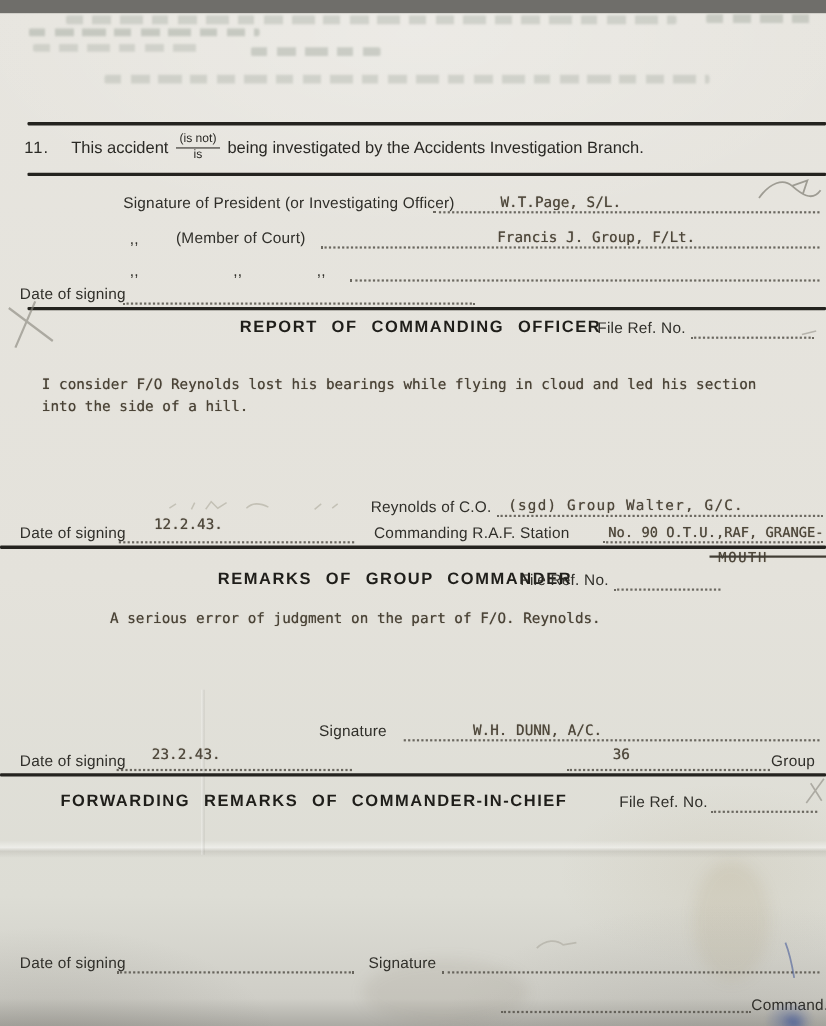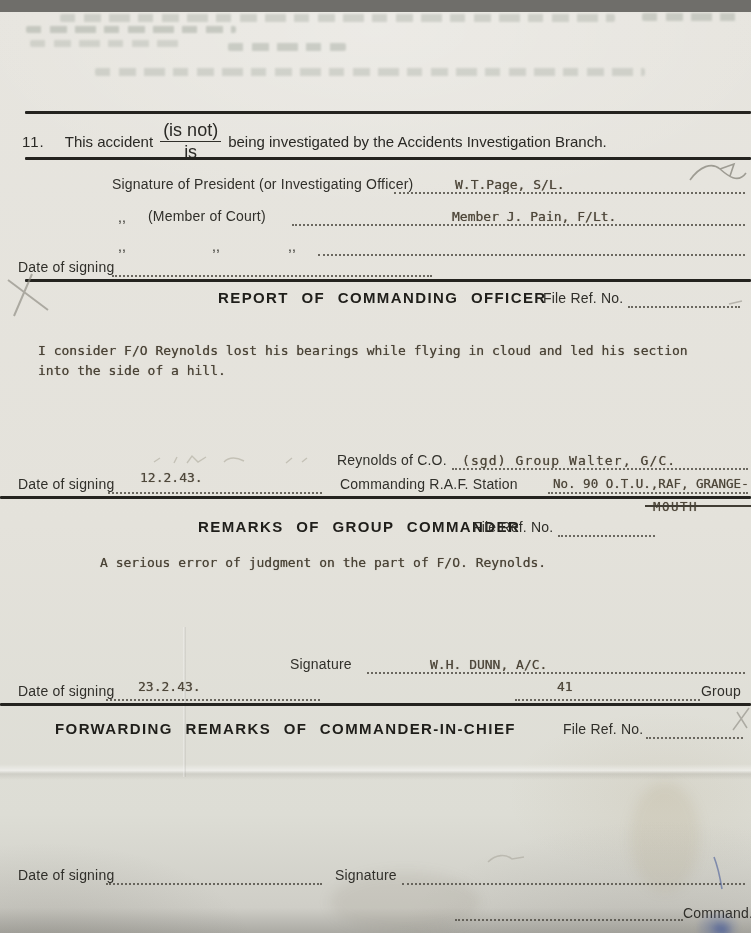--- a/index.html
+++ b/index.html
@@ -12,21 +12,21 @@
       radial-gradient(ellipse 220px 120px at 88% 84%, rgba(150,132,92,.10), transparent 70%),
       radial-gradient(ellipse 600px 260px at 50% 2%, rgba(255,255,255,.22), transparent 70%),
       linear-gradient(180deg,#e7e5df 0%,#e4e2db 55%,#ddddd5 86%,#cfcec7 96%,#a3a29c 99.3%,#8a8984 100%);
   }
   .rule{position:absolute;background:#24231f;border-radius:1px;}
   .lbl{position:absolute;font-size:14px;color:#302f2a;white-space:nowrap;letter-spacing:.2px;}
   .head{position:absolute;font-weight:bold;font-size:15px;letter-spacing:1.4px;word-spacing:7px;color:#1f1e1a;white-space:nowrap;}
   .typed{position:absolute;font-family:"DejaVu Sans Mono",monospace;font-size:13px;color:#4e473a;
          white-space:nowrap;text-shadow:0 0 .7px rgba(70,62,48,.75);}
   .leader{position:absolute;border-bottom:2px dotted #56534b;height:0;opacity:.85;}
-  .frac{display:inline-block;text-align:center;font-size:18px;line-height:1.05;vertical-align:-9px;margin:0 7px;}
+  .frac{display:inline-block;text-align:center;font-size:11px;line-height:1.05;vertical-align:-9px;margin:0 7px;}
   .frac .top{display:block;border-bottom:1.3px solid #302f2a;padding:0 3px 1px;}
   .frac .bot{display:block;padding-top:1px;}
   .row11{position:absolute;top:109px;left:22px;right:8px;font-size:15px;color:#2a2925;display:flex;align-items:center;white-space:nowrap;}
   .row11 .num{margin-right:20px;letter-spacing:1px;}
   .body-typed{position:absolute;font-family:"DejaVu Sans Mono",monospace;font-size:13px;line-height:1.55;
               color:#4a4336;text-shadow:0 0 .7px rgba(70,62,48,.75);}
   .ghost{position:absolute;height:8px;border-radius:2px;filter:blur(1.2px);
          background:repeating-linear-gradient(90deg,#aab0a6 0 15px,transparent 15px 24px,#aab0a6 24px 41px,transparent 41px 49px,#aab0a6 49px 70px,transparent 70px 78px);}
   .pencil{position:absolute;opacity:.75;}
   .strike{position:absolute;height:2px;background:#413d34;}
@@ -70,23 +70,23 @@
 
   <div class="lbl" style="top:164px;left:112px;">Signature of President (or Investigating Officer)</div>
   <div class="leader" style="top:180px;left:394px;width:351px;"></div>
   <div class="typed" style="top:165px;left:455px;">W.T.Page, S/L.</div>
 
   <svg class="pencil" style="top:148px;left:686px;" width="62" height="34" viewBox="0 0 62 34">
     <path d="M4 20 C14 6 26 2 34 9 S52 24 60 13 M34 9 l14 -5 l-4 12" fill="none" stroke="#6e6b62" stroke-width="1.6" opacity=".8"></path>
   </svg>
 
   <div class="lbl" style="top:197px;left:118px;">,,</div>
-  <div class="lbl" style="top:196px;left:148px;text-align:center;">(Member of Court)</div>
+  <div class="lbl" style="top:196px;left:160px;text-align:center;">(Member of Court)</div>
   <div class="leader" style="top:212px;left:292px;width:453px;"></div>
-  <div class="typed" style="top:197px;left:452px;">Member J. Pain, F/Lt.</div>
+  <div class="typed" style="top:197px;left:452px;">Francis J. Group, F/Lt.</div>
 
   <div class="lbl" style="top:226px;left:118px;">,,</div>
   <div class="lbl" style="top:226px;left:212px;">,,</div>
   <div class="lbl" style="top:226px;left:288px;">,,</div>
   <div class="leader" style="top:242px;left:318px;width:427px;"></div>
 
   <div class="lbl" style="top:247px;left:18px;">Date of signing</div>
   <div class="leader" style="top:263px;left:112px;width:320px;"></div>
 
   <div class="rule" style="top:267px;left:25px;width:726px;height:3px;"></div>
@@ -130,21 +130,21 @@
   <div class="body-typed" style="top:541px;left:100px;">A serious error of judgment on the part of F/O. Reynolds.</div>
 
   <div class="lbl" style="top:644px;left:290px;">Signature</div>
   <div class="leader" style="top:660px;left:367px;width:378px;"></div>
   <div class="typed" style="top:645px;left:430px;">W.H. DUNN, A/C.</div>
 
   <div class="lbl" style="top:671px;left:18px;">Date of signing</div>
   <div class="leader" style="top:687px;left:106px;width:214px;"></div>
   <div class="typed" style="top:667px;left:138px;">23.2.43.</div>
   <div class="leader" style="top:687px;left:515px;width:185px;"></div>
-  <div class="typed" style="top:667px;left:557px;">41</div>
+  <div class="typed" style="top:667px;left:557px;">36</div>
   <div class="lbl" style="top:671px;left:701px;">Group</div>
 
   <div class="rule" style="top:691px;left:0;width:751px;height:3px;"></div>
 
   <div class="head" style="top:708px;left:55px;">FORWARDING REMARKS OF COMMANDER-IN-CHIEF</div>
   <div class="lbl" style="top:709px;left:563px;">File Ref. No.</div>
   <div class="leader" style="top:725px;left:646px;width:97px;"></div>
   <svg class="pencil" style="top:694px;left:731px;" width="20" height="28" viewBox="0 0 20 28">
     <path d="M2 24 L18 2 M6 6 L16 22" fill="none" stroke="#8b887f" stroke-width="1.5" opacity=".8"></path>
   </svg>

